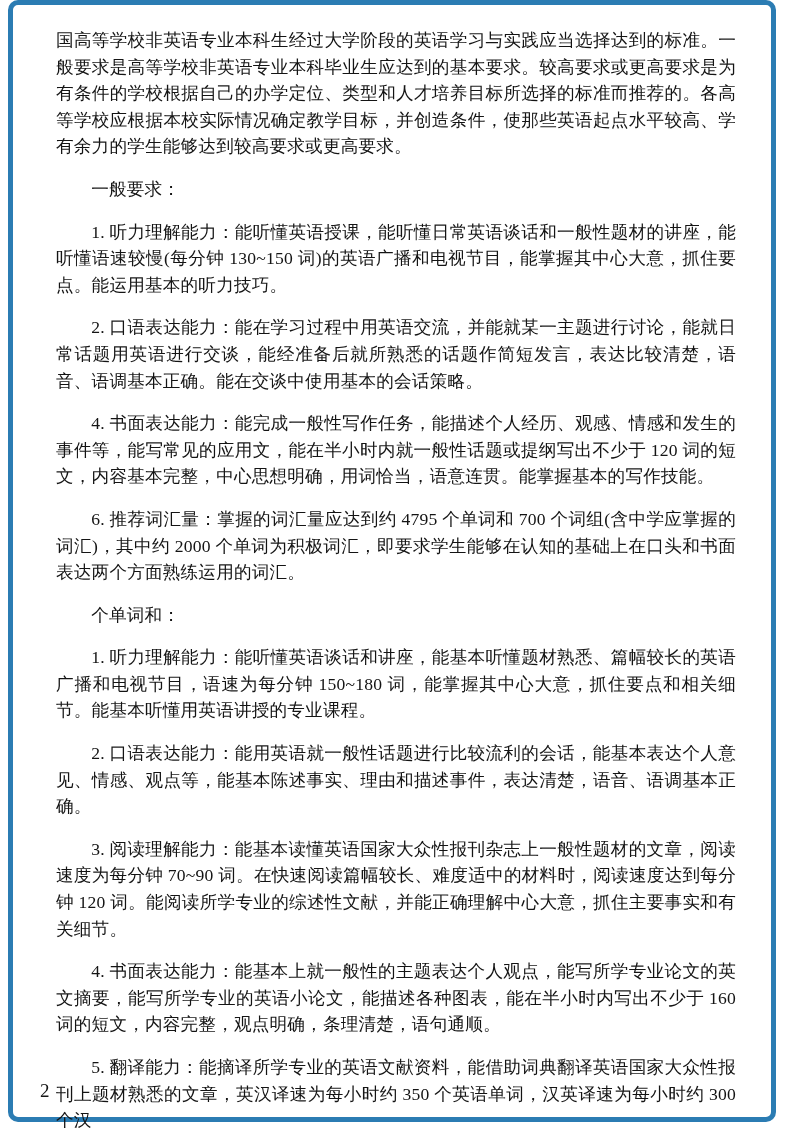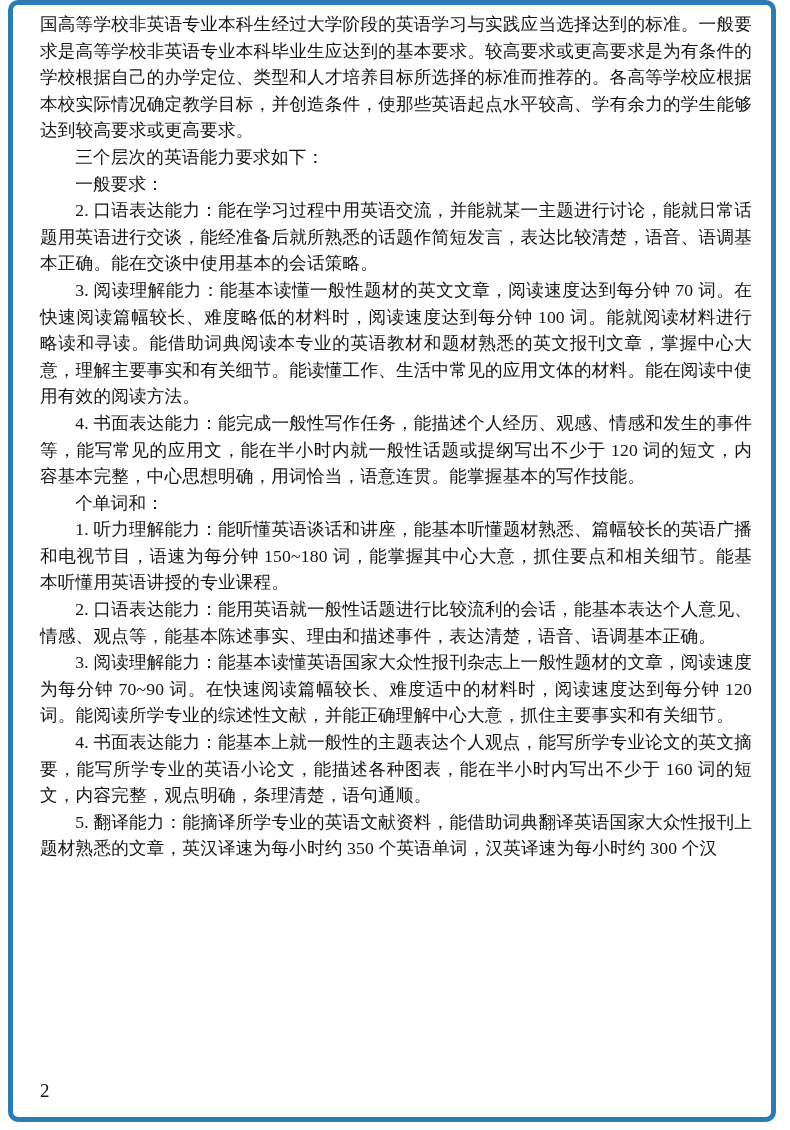--- a/index.html
+++ b/index.html
@@ -25,21 +25,21 @@
     border-radius: 10px;
   }
   .content {
     position: absolute;
     left: 40px;
     top: 11px;
     width: 712px;
     color: #141414;
   }
   .content p {
-    margin: 0;
+    margin: 16px;
     font-size: 17.6px;
     line-height: 26.6px;
     text-align: justify;
     text-justify: inter-ideograph;
     letter-spacing: 0.2px;
     word-break: break-all;
   }
   .content p.indent {
     text-indent: 2em;
   }
@@ -53,25 +53,25 @@
 </style>
 </head>
 <body>
 
 <main>
   <div class="frame" style="border-color: rgb(43, 124, 179);"></div>
 
   <section class="content">
 
   <p>国高等学校非英语专业本科生经过大学阶段的英语学习与实践应当选择达到的标准。一般要求是高等学校非英语专业本科毕业生应达到的基本要求。较高要求或更高要求是为有条件的学校根据自己的办学定位、类型和人才培养目标所选择的标准而推荐的。各高等学校应根据本校实际情况确定教学目标，并创造条件，使那些英语起点水平较高、学有余力的学生能够达到较高要求或更高要求。</p>
-      <p class="indent">三个层次的英语能力要求如下：</p>
       <p class="indent">一般要求：</p>
+      <p class="indent">1. 听力理解能力：能听懂英语授课，能听懂日常英语谈话和一般性题材的讲座，能听懂语速较慢(每分钟 130~150 词)的英语广播和电视节目，能掌握其中心大意，抓住要点。能运用基本的听力技巧。</p>
       <p class="indent">2. 口语表达能力：能在学习过程中用英语交流，并能就某一主题进行讨论，能就日常话题用英语进行交谈，能经准备后就所熟悉的话题作简短发言，表达比较清楚，语音、语调基本正确。能在交谈中使用基本的会话策略。</p>
-      <p class="indent">3. 阅读理解能力：能基本读懂一般性题材的英文文章，阅读速度达到每分钟 70 词。在快速阅读篇幅较长、难度略低的材料时，阅读速度达到每分钟 100 词。能就阅读材料进行略读和寻读。能借助词典阅读本专业的英语教材和题材熟悉的英文报刊文章，掌握中心大意，理解主要事实和有关细节。能读懂工作、生活中常见的应用文体的材料。能在阅读中使用有效的阅读方法。</p>
       <p class="indent">4. 书面表达能力：能完成一般性写作任务，能描述个人经历、观感、情感和发生的事件等，能写常见的应用文，能在半小时内就一般性话题或提纲写出不少于 120 词的短文，内容基本完整，中心思想明确，用词恰当，语意连贯。能掌握基本的写作技能。</p>
+      <p class="indent">6. 推荐词汇量：掌握的词汇量应达到约 4795 个单词和 700 个词组(含中学应掌握的词汇)，其中约 2000 个单词为积极词汇，即要求学生能够在认知的基础上在口头和书面表达两个方面熟练运用的词汇。</p>
       <p class="indent">个单词和：</p>
       <p class="indent">1. 听力理解能力：能听懂英语谈话和讲座，能基本听懂题材熟悉、篇幅较长的英语广播和电视节目，语速为每分钟 150~180 词，能掌握其中心大意，抓住要点和相关细节。能基本听懂用英语讲授的专业课程。</p>
       <p class="indent">2. 口语表达能力：能用英语就一般性话题进行比较流利的会话，能基本表达个人意见、情感、观点等，能基本陈述事实、理由和描述事件，表达清楚，语音、语调基本正确。</p>
       <p class="indent">3. 阅读理解能力：能基本读懂英语国家大众性报刊杂志上一般性题材的文章，阅读速度为每分钟 70~90 词。在快速阅读篇幅较长、难度适中的材料时，阅读速度达到每分钟 120 词。能阅读所学专业的综述性文献，并能正确理解中心大意，抓住主要事实和有关细节。</p>
       <p class="indent">4. 书面表达能力：能基本上就一般性的主题表达个人观点，能写所学专业论文的英文摘要，能写所学专业的英语小论文，能描述各种图表，能在半小时内写出不少于 160 词的短文，内容完整，观点明确，条理清楚，语句通顺。</p>
       <p class="indent">5. 翻译能力：能摘译所学专业的英语文献资料，能借助词典翻译英语国家大众性报刊上题材熟悉的文章，英汉译速为每小时约 350 个英语单词，汉英译速为每小时约 300 个汉</p>
     </section>
 
   <div class="pagenum">2</div>
 </main>

